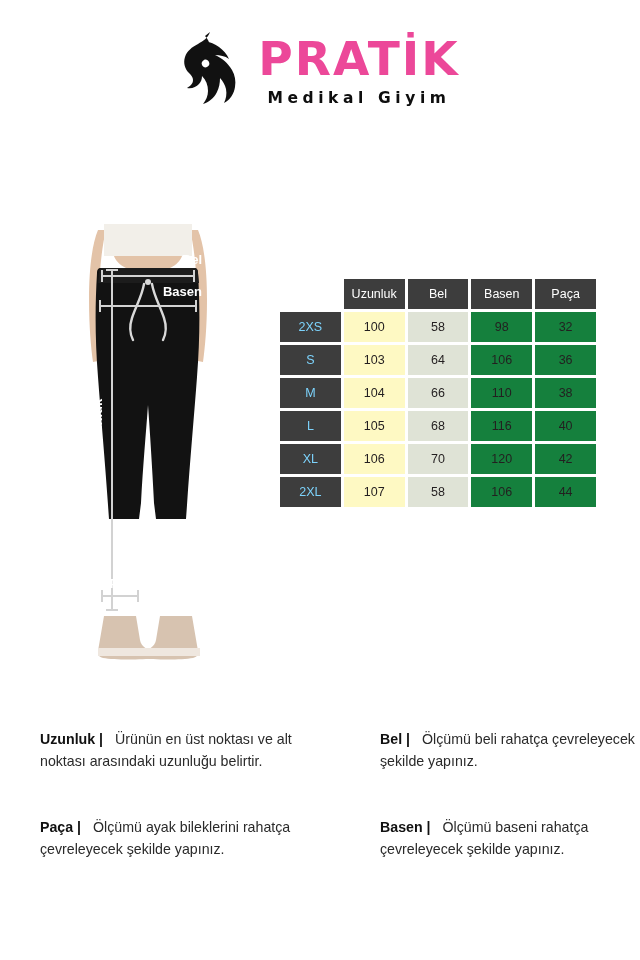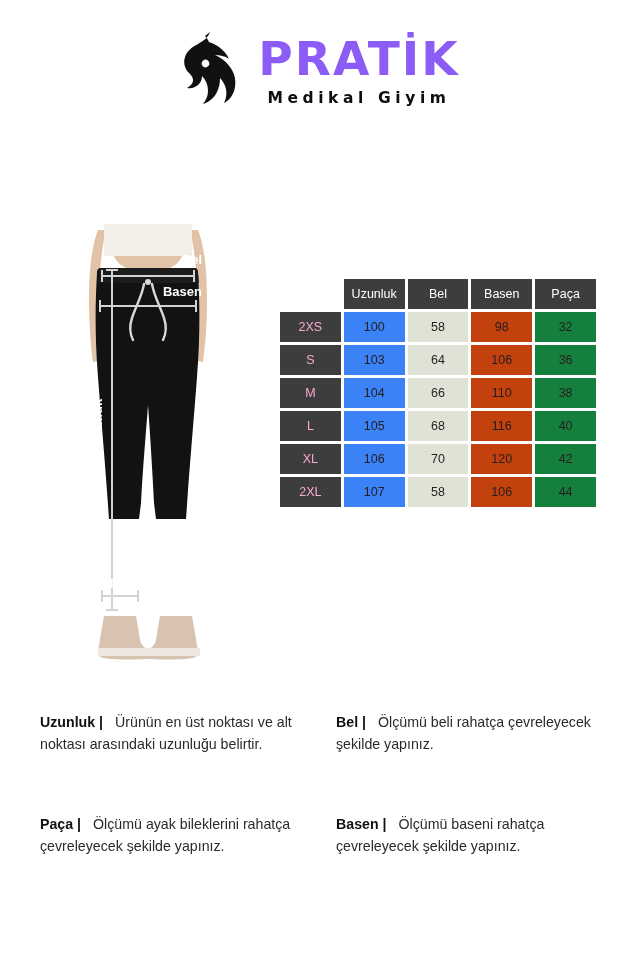--- a/index.html
+++ b/index.html
@@ -24,21 +24,21 @@
     gap: 4px;
   }
   .logo-mark { width: 74px; height: 86px; flex: none; }
   .logo-text-wrap { display: flex; flex-direction: column; justify-content: center; }
   .logo-word {
     font-family: "DejaVu Sans", sans-serif;
     font-weight: 700;
     font-size: 47px;
     letter-spacing: 2px;
     line-height: 1;
-    color: #8b5cf6;
+    color: #ec4899;
   }
   .logo-sub {
     font-family: "DejaVu Sans", sans-serif;
     font-weight: 700;
     font-size: 15.5px;
     letter-spacing: 4.6px;
     color: #0e0e0e;
     margin-top: 7px;
     text-align: center;
   }
@@ -92,40 +92,41 @@
   }
   table.size-table thead th {
     background: #3d3d3d;
     color: #ffffff;
     font-weight: 400;
     font-size: 12.5px;
   }
   table.size-table thead th.blank { background: transparent; }
   table.size-table tbody th.rowhead {
     background: #3d3d3d;
-    color: #f9a8d4;
+    color: #7dd3fc;
     font-weight: 400;
     width: 56px;
   }
-  td.c0 { background: #3b82f6; }
+  td.c0 { background: #fef9c3; }
   td.c1 { background: #dfe3d6; }
-  td.c2 { background: #c2410c; }
+  td.c2 { background: #15803d; }
   td.c3 { background: #15803d; }
 
   
   .defs {
     position: absolute;
     left: 40px;
-    top: 711px;
+    top: 728px;
     width: 562px;
     display: grid;
     grid-template-columns: 296px 266px;
     grid-template-rows: auto auto;
     row-gap: 58px;
     column-gap: 0;
+    gap: 44px;
   }
   .def p {
     font-size: 14.2px;
     line-height: 1.55;
     color: #2a2a2a;
   }
   .def .term {
     font-weight: 700;
     color: #111;
   }

